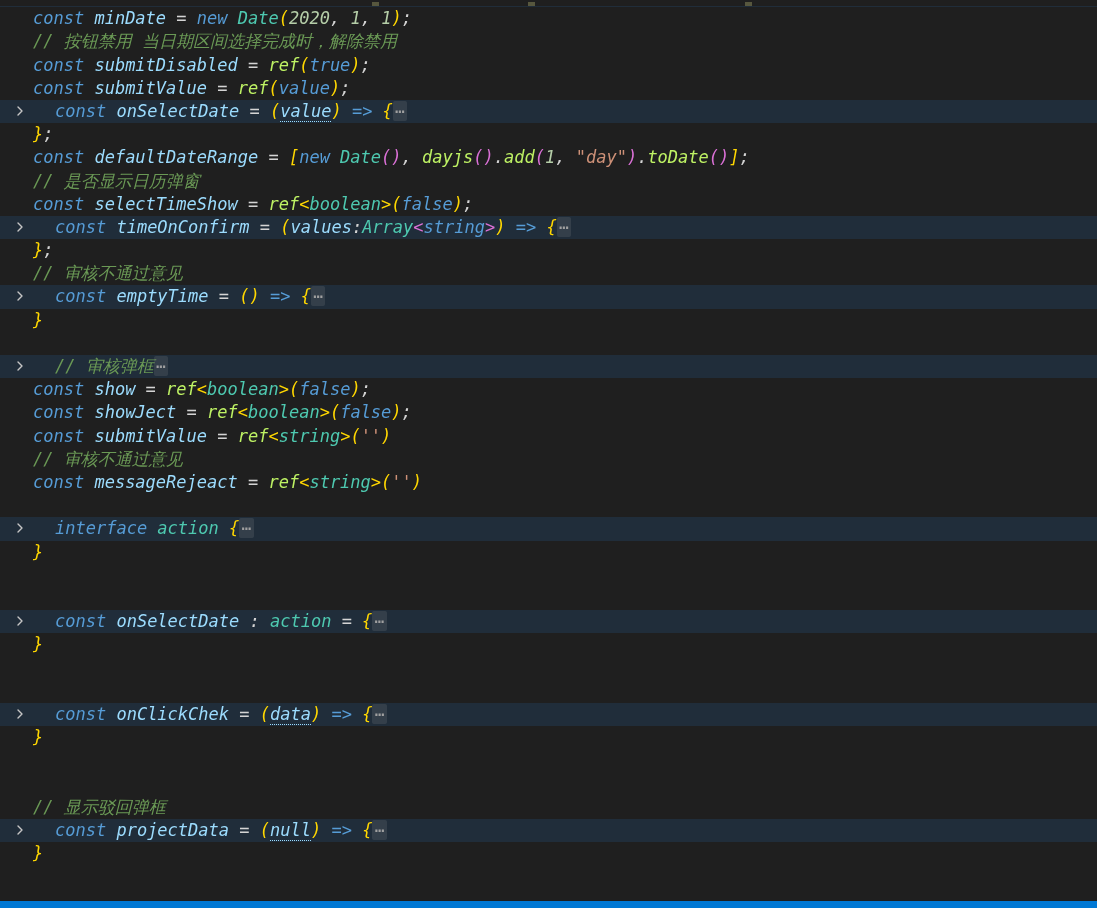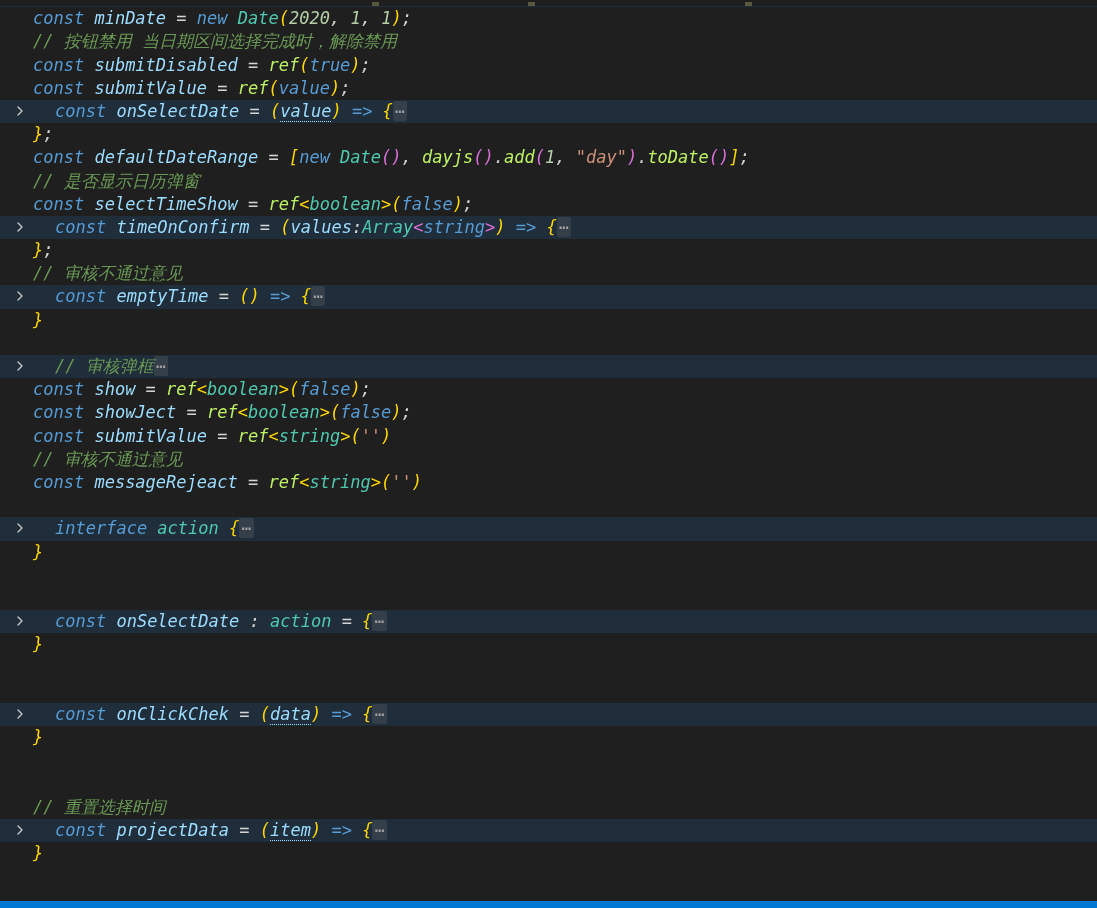--- a/index.html
+++ b/index.html
@@ -198,21 +198,21 @@
           </svg></div><span class="code"><span class="kw">const </span><span class="id">onSelectDate </span><span class="op">: </span><span class="typ">action </span><span class="op">= </span><span class="py">{</span><span class="chip">⋯</span></span></div>
       <div class="line"><div class="gutter"><span class="gutter-num"></span></div><span class="code"><span class="py">}</span></span></div>
       <div class="line"><div class="gutter"><span class="gutter-num"></span></div><span class="code"></span></div>
       <div class="line"><div class="gutter"><span class="gutter-num"></span></div><span class="code"></span></div>
       <div class="line folded"><div class="gutter"><span class="gutter-num"></span></div><div class="fold"><svg width="10" height="10" viewBox="0 0 10 10" aria-hidden="true">
             <path d="M3 1 L7 5 L3 9" fill="none" stroke="#c5c5c5" stroke-width="1.4" stroke-linecap="round" stroke-linejoin="round"></path>
           </svg></div><span class="code"><span class="kw">const </span><span class="id">onClickChek </span><span class="op">= </span><span class="py">(</span><span class="id unused">data</span><span class="py">)</span><span class="arr"> =&gt; </span><span class="py">{</span><span class="chip">⋯</span></span></div>
       <div class="line"><div class="gutter"><span class="gutter-num"></span></div><span class="code"><span class="py">}</span></span></div>
       <div class="line"><div class="gutter"><span class="gutter-num"></span></div><span class="code"></span></div>
       <div class="line"><div class="gutter"><span class="gutter-num"></span></div><span class="code"></span></div>
-      <div class="line"><div class="gutter"><span class="gutter-num"></span></div><span class="code"><span class="cmt">// 重置选择时间</span></span></div>
-      <div class="line folded"><div class="gutter"><span class="gutter-num"></span></div><div class="fold"><svg width="10" height="10" viewBox="0 0 10 10" aria-hidden="true">
-            <path d="M3 1 L7 5 L3 9" fill="none" stroke="#c5c5c5" stroke-width="1.4" stroke-linecap="round" stroke-linejoin="round"></path>
-          </svg></div><span class="code"><span class="kw">const </span><span class="id">projectData </span><span class="op">= </span><span class="py">(</span><span class="id unused">item</span><span class="py">)</span><span class="arr"> =&gt; </span><span class="py">{</span><span class="chip">⋯</span></span></div>
+      <div class="line"><div class="gutter"><span class="gutter-num"></span></div><span class="code"><span class="cmt">// 显示驳回弹框</span></span></div>
+      <div class="line folded"><div class="gutter"><span class="gutter-num"></span></div><div class="fold"><svg width="10" height="10" viewBox="0 0 10 10" aria-hidden="true">
+            <path d="M3 1 L7 5 L3 9" fill="none" stroke="#c5c5c5" stroke-width="1.4" stroke-linecap="round" stroke-linejoin="round"></path>
+          </svg></div><span class="code"><span class="kw">const </span><span class="id">projectData </span><span class="op">= </span><span class="py">(</span><span class="id unused">null</span><span class="py">)</span><span class="arr"> =&gt; </span><span class="py">{</span><span class="chip">⋯</span></span></div>
       <div class="line"><div class="gutter"><span class="gutter-num"></span></div><span class="code"><span class="py">}</span></span></div>
     </div>
 
   <div id="status-bar"></div>
 </div>
 
 </body></html>

